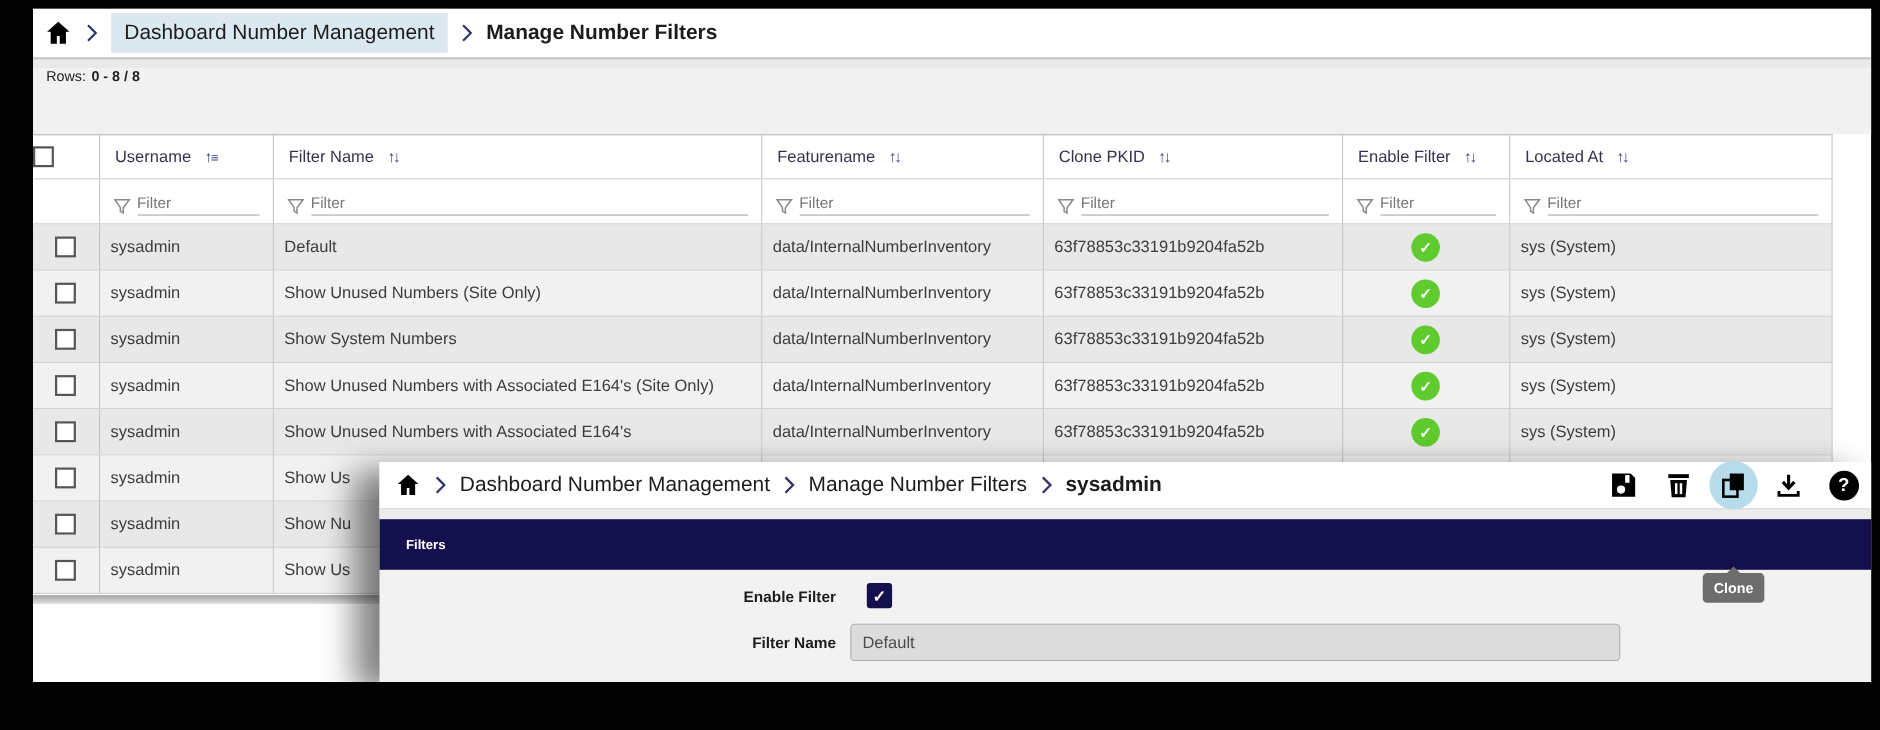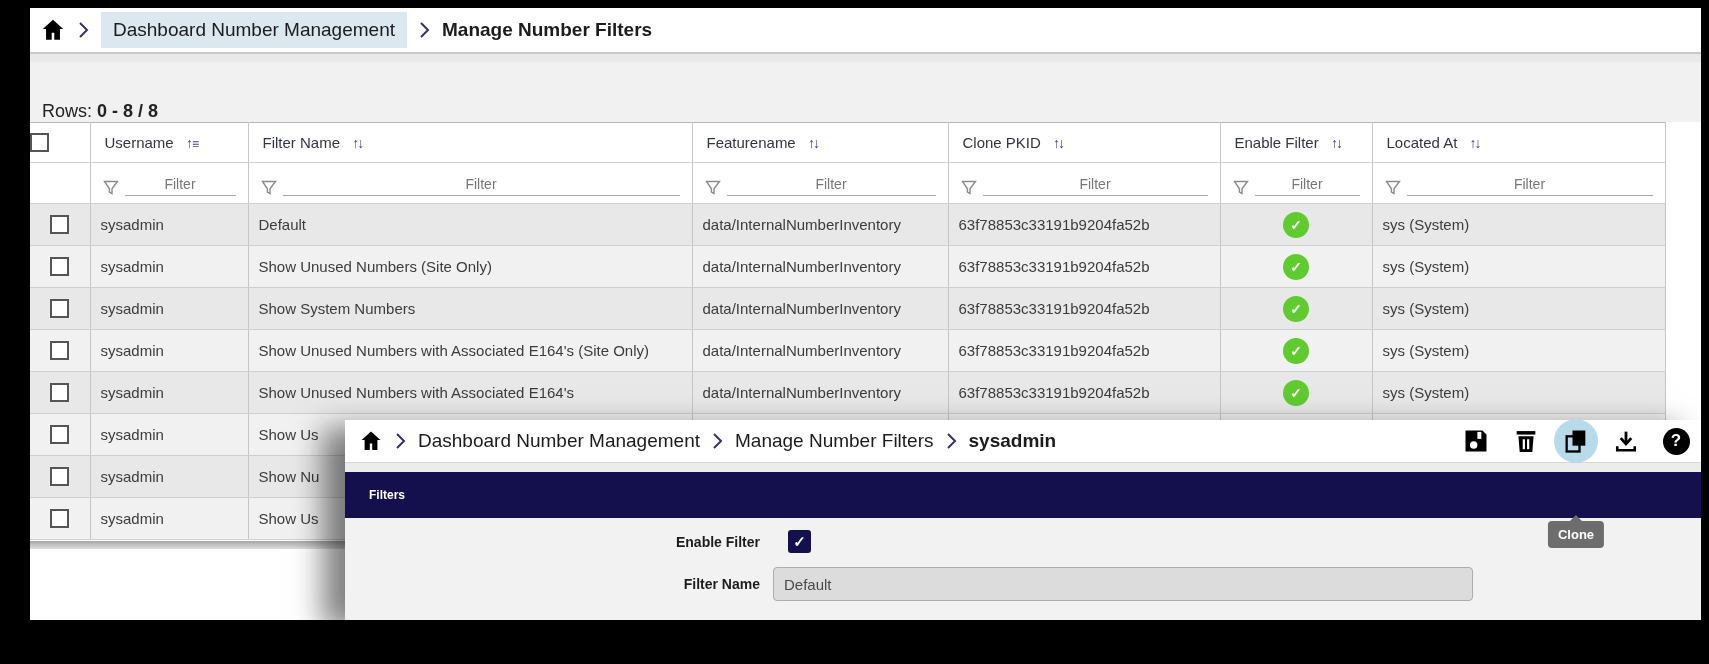--- a/index.html
+++ b/index.html
@@ -7,34 +7,34 @@
   .stage { position:relative; width:1376px; height:664px; background:#000; }
 
   
   .main-window { position:absolute; left:30px; top:8px; width:1671px; height:612px; background:#fff; z-index:1; }
   .crumbbar { height:44px; background:#fff; display:flex; align-items:center; padding-left:10px; gap:12px; }
   .crumbbar .crumb { font-size:19px; color:#1c1c1c; white-space:nowrap; }
   .crumb.hl { background:#dbe8f0; padding:7px 12px; }
   .crumb.bold { font-weight:bold; }
   .chev { display:inline-flex; align-items:center; }
   .band { height:10px; background:#e9e9e9; border-top:2px solid #c9c9c9; }
-  .rows-strip { height:60px; background:#f1f1f1; display:flex; align-items:flex-end; padding-left:12px; font-size:18px; color:#222; }
+  .rows-strip { height:60px; background:#f1f1f1; display:flex; align-items:flex-start; padding-left:12px; font-size:13px; color:#222; }
   .rows-strip b { margin-left:5px; }
 
   table.grid { border-collapse:collapse; table-layout:fixed; width:1635px; background:#fff; }
   table.grid td, table.grid th { border-right:1px solid #c6c6c6; border-bottom:1px solid #cfcfcf; overflow:hidden; white-space:nowrap; }
   table.grid th { border-top:1px solid #b5b5b5; height:40px; font-weight:normal; text-align:left; padding-left:14px; font-size:15px; color:#34334e; background:#fff; }
   th.sorted { background:#d8d7e3; }
   th:first-child, td:first-child { border-left:none; }
   .sort { color:#3f3d85; font-size:14px; letter-spacing:-2px; margin-left:8px; }
   .sort .bars { font-size:12px; letter-spacing:0; margin-left:1px; }
 
   tr.filter-row td { height:40px; background:#fff; }
   .filter-cell { display:flex; align-items:flex-end; padding:0 12px 7px 12px; gap:6px; height:40px; }
-  .filter-input { flex:1; border-bottom:1px solid #a9a9a9; text-align:center; color:#777; font-size:14px; padding-bottom:3px; }
+  .filter-input { flex:1; border-bottom:1px solid #a9a9a9; text-align:left; color:#777; font-size:14px; padding-bottom:3px; }
 
   tr.data-row td { height:42px; font-size:15px; color:#3c3c3c; padding-left:10px; }
   tr.data-row:nth-child(odd) td { background:#e8e8e8; }
   tr.data-row:nth-child(even) td { background:#f1f1f1; }
   td.c-check, th.c-check { padding-left:0 !important; text-align:center; }
   td.c-enable { text-align:center; padding-left:0 !important; }
 
   .checkbox { display:inline-block; width:19px; height:19px; border:2px solid #555; background:#fff; vertical-align:middle; }
   .green-badge { display:inline-flex; width:26px; height:26px; border-radius:50%; background:#5fcb2e; color:#fff; font-size:14px; font-weight:bold; align-items:center; justify-content:center; vertical-align:middle; }
   .hscroll { width:1635px; height:8px; margin-top:1px; background:linear-gradient(#a6a6a6,#dedede); }

